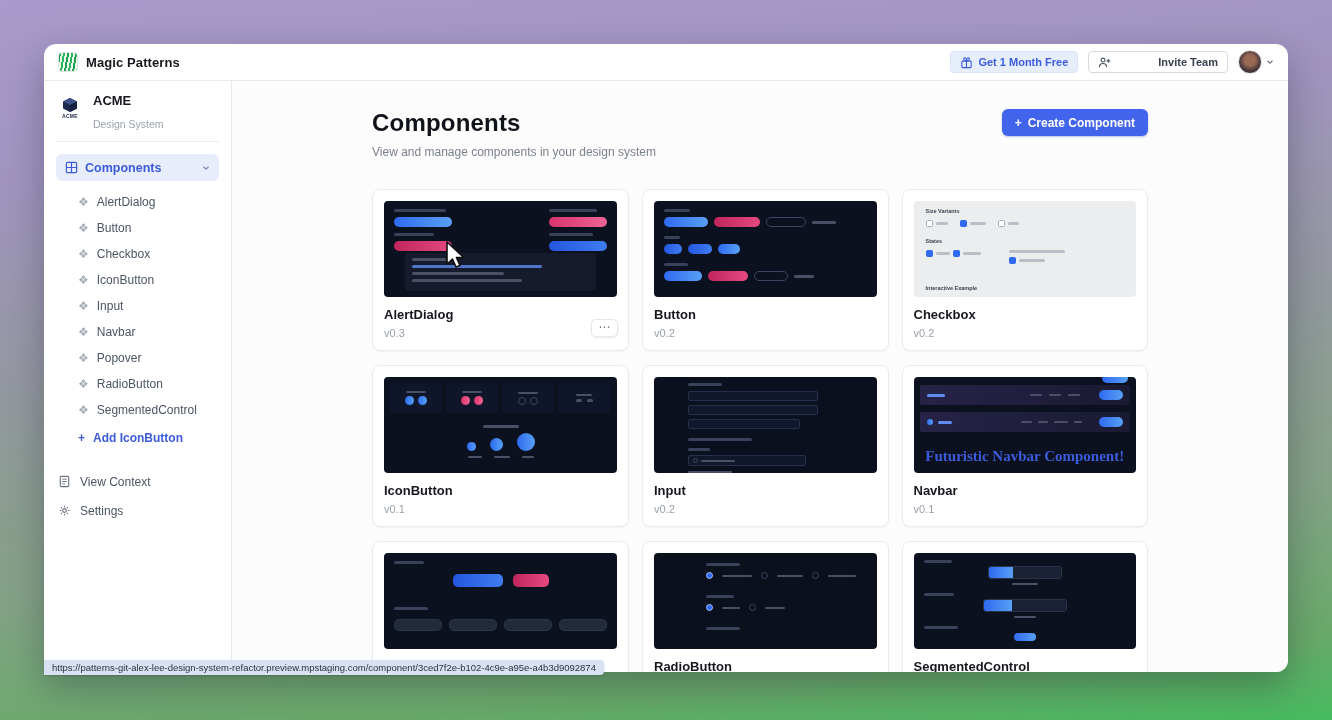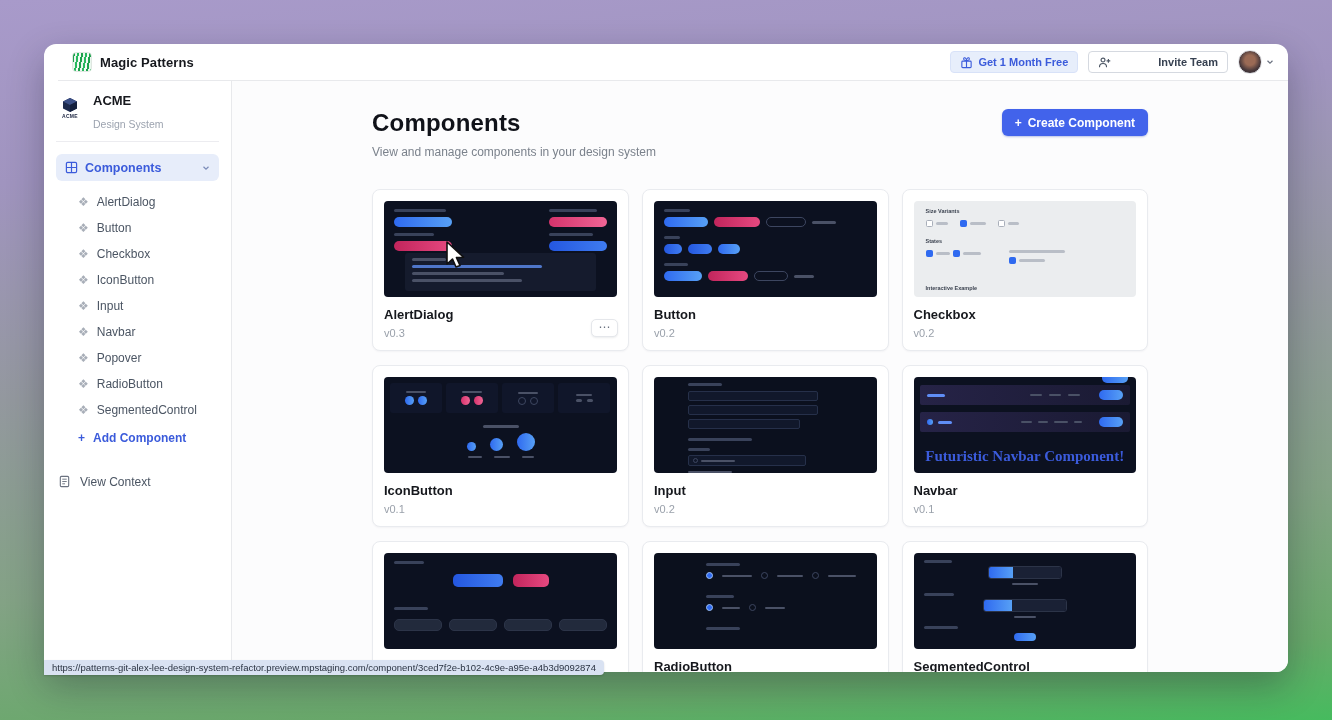--- a/index.html
+++ b/index.html
@@ -9,21 +9,21 @@
     background:linear-gradient(175deg,#a89aca 0%,#a094bf 22%,#93989e 48%,#83a285 72%,#68a96a 90%,#46bb5e 100%);
     position:relative;
   }
   .window {
     position:absolute; left:44px; top:44px; width:1244px; height:628px;
     background:#fff; border-radius:12px; overflow:hidden;
     box-shadow:0 14px 36px rgba(20,20,40,.30);
     display:flex; flex-direction:column;
   }
   
-  .hdr { height:37px; flex:0 0 37px; border-bottom:1px solid #e8e9ec; display:flex; align-items:center; padding:0 14px;margin-left:14px; }
+  .hdr { height:37px; flex:0 0 37px; border-bottom:1px solid #e8e9ec; display:flex; align-items:center; padding:0 14px; }
   .logo-mark { width:20px; height:20px; border-radius:4px; margin-right:8px;
     background:repeating-linear-gradient(100deg,#1da14c 0 2px,#eaf7ee 2px 4px,#27b85e 4px 6px,#f2fbf4 6px 8px);
     border:1px solid #dfe7e1; }
   .logo-text { font-size:13px; font-weight:800; color:#16181d; letter-spacing:.1px; }
   .hdr-right { margin-left:auto; display:flex; align-items:center; gap:10px; }
   .pill-btn { height:22px; display:flex; align-items:center; gap:5px; padding:0 9px; border-radius:4px; font-size:11px; cursor:pointer; }
   .btn-free { background:#e7eefb; color:#3b5bdb; border:1px solid #d8e2f8; font-weight:600; }
   .btn-invite { background:#fff; color:#374151; border:1px solid #d5d9e0; font-weight:600;gap:47px; }
   .avatar-wrap { display:flex; align-items:center; gap:4px; cursor:pointer; }
   .avatar { width:24px; height:24px; border-radius:50%; background:radial-gradient(circle at 50% 42%, #9a6a55 0 30%, #4a3a3c 62%, #23232e 100%); border:1px solid #e2e4e8; }
@@ -191,32 +191,39 @@
             <span>RadioButton</span>
           </div>
         <div class="sb-item">
             <span class="diamond">❖</span>
             <span>SegmentedControl</span>
           </div>
       </div>
 
       <div class="sb-add">
         <span>+</span>
-        <span>Add Component</span>
+        <span>Add IconButton</span>
       </div>
 
       <div class="sb-foot">
         <div class="sb-item">
           <svg class="ico12" viewBox="0 0 14 14">
               <rect x="2.5" y="1.5" width="9" height="11" rx="1.2" fill="none" stroke="#6b7280" stroke-width="1.2"></rect>
               <line x1="4.6" y1="4.5" x2="9.4" y2="4.5" stroke="#6b7280" stroke-width="1"></line>
               <line x1="4.6" y1="7" x2="9.4" y2="7" stroke="#6b7280" stroke-width="1"></line>
               <line x1="4.6" y1="9.5" x2="7.6" y2="9.5" stroke="#6b7280" stroke-width="1"></line>
             </svg>
           <span>View Context</span>
+        </div>
+        <div class="sb-item">
+          <svg class="ico12" viewBox="0 0 14 14">
+              <circle cx="7" cy="7" r="2" fill="none" stroke="#6b7280" stroke-width="1.2"></circle>
+              <path d="M7 1.8 v1.6 M7 10.6 v1.6 M1.8 7 h1.6 M10.6 7 h1.6 M3.3 3.3 l1.1 1.1 M9.6 9.6 l1.1 1.1 M10.7 3.3 l-1.1 1.1 M4.4 9.6 l-1.1 1.1" stroke="#6b7280" stroke-width="1.2"></path>
+            </svg>
+          <span>Settings</span>
         </div>
       </div>
     </div>
 
     <div class="content">
       <div class="container">
         <div class="page-head">
           <div>
             <div class="page-title">Components</div>
             <div class="page-sub">View and manage components in your design system</div>

